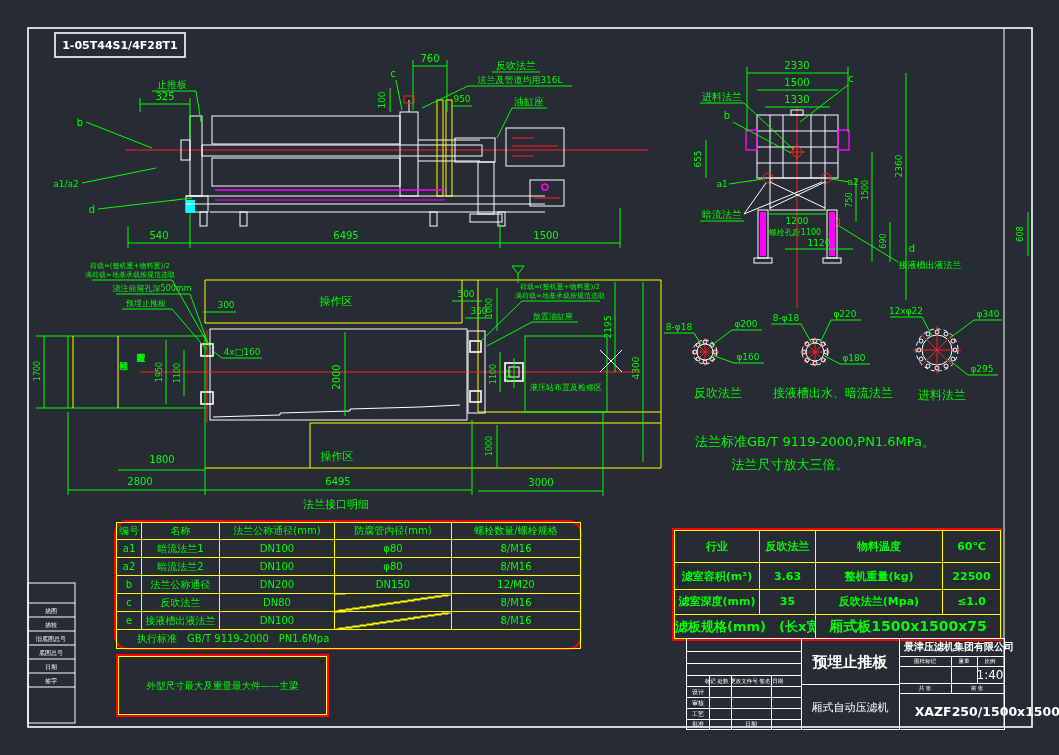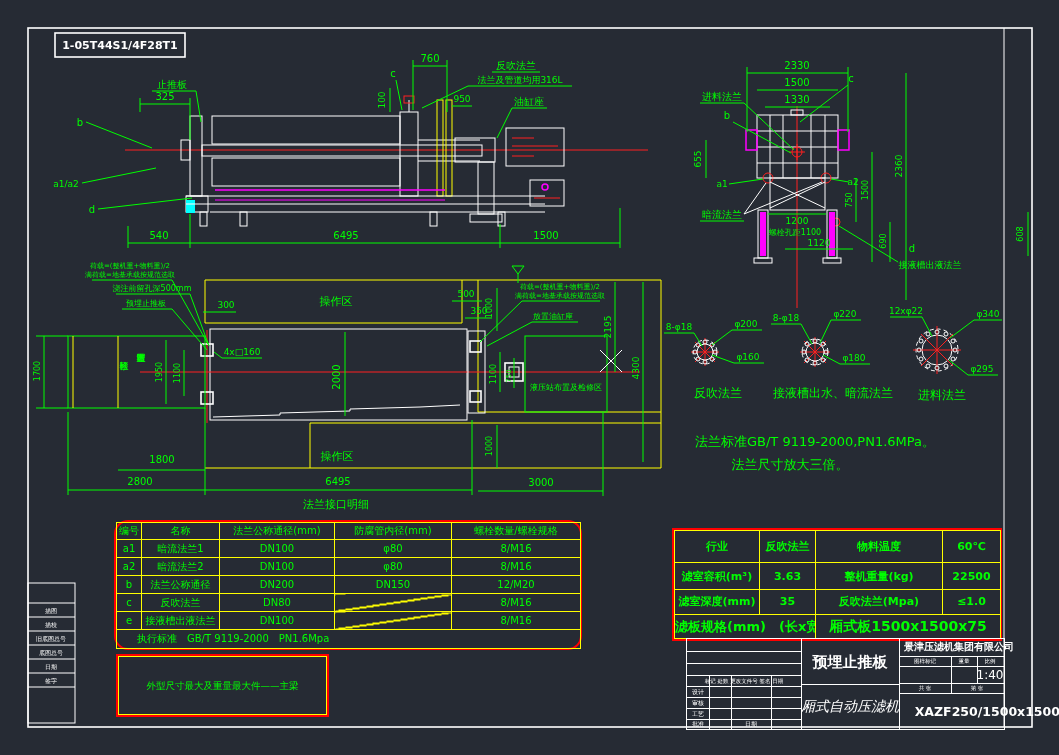--- a/index.html
+++ b/index.html
@@ -540,21 +540,21 @@
   <div class="tbline" style="left:84px;top:36px;width:1px;height:54px;"></div>
   <span class="tbtxt" style="left:57px;top:42px;font-size:5.5px;">标记 处数 更改文件号 签名 日期</span>
   <span class="tbtxt" style="left:11px;top:53px;font-size:6px;">设计</span>
   <span class="tbtxt" style="left:11px;top:64px;font-size:6px;">审核</span>
   <span class="tbtxt" style="left:11px;top:75px;font-size:6px;">工艺</span>
   <span class="tbtxt" style="left:11px;top:85px;font-size:6px;">批准</span>
   <span class="tbtxt" style="left:64px;top:85px;font-size:6px;">日期</span>
 
   <div class="tbline" style="left:114px;top:45px;width:98px;height:1px;"></div>
   <span class="tbtxt" style="left:163px;top:23px;font-size:15px;font-weight:bold;">预埋止推板</span>
-  <span class="tbtxt" style="left:163px;top:68px;font-size:14px;font-style:italic;">厢式自动压滤机</span>
+  <span class="tbtxt" style="left:163px;top:68px;font-size:11px;">厢式自动压滤机</span>
 
   <div class="tbline" style="left:212px;top:17px;width:105px;height:1px;"></div>
   <div class="tbline" style="left:212px;top:27px;width:105px;height:1px;"></div>
   <div class="tbline" style="left:212px;top:44px;width:105px;height:1px;"></div>
   <div class="tbline" style="left:212px;top:54px;width:105px;height:1px;"></div>
   <div class="tbline" style="left:264px;top:17px;width:1px;height:37px;"></div>
   <div class="tbline" style="left:290px;top:17px;width:1px;height:27px;"></div>
   <span class="tbtxt" style="left:272px;top:8px;font-size:10px;font-weight:bold;">景津压滤机集团有限公司</span>
   <span class="tbtxt" style="left:238px;top:22px;font-size:5.5px;">图样标记</span>
   <span class="tbtxt" style="left:277px;top:22px;font-size:5.5px;">重量</span>

